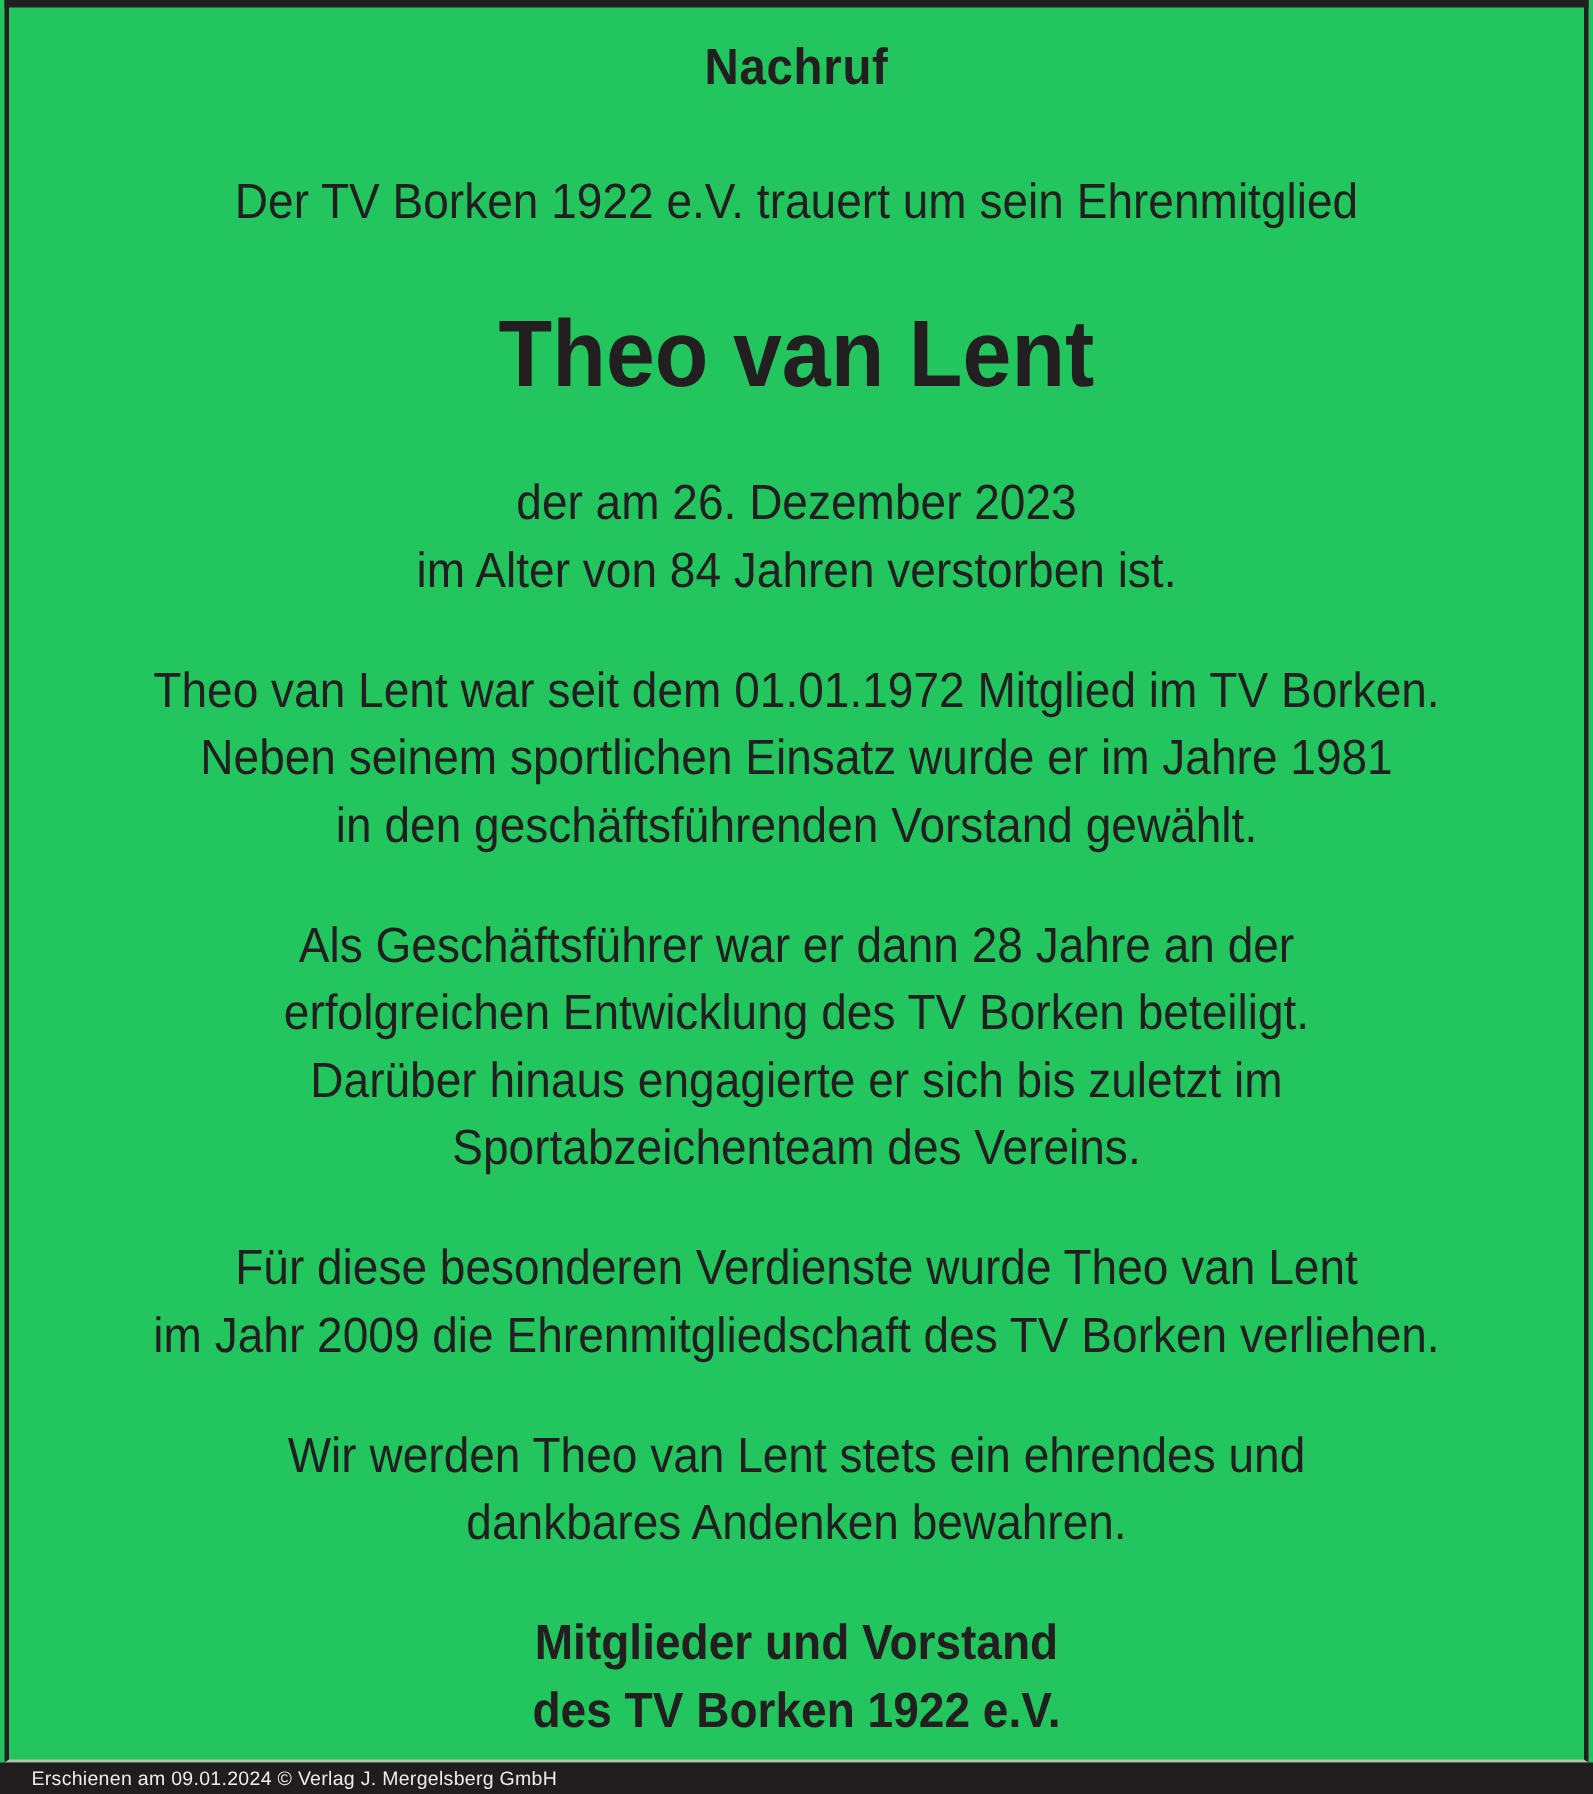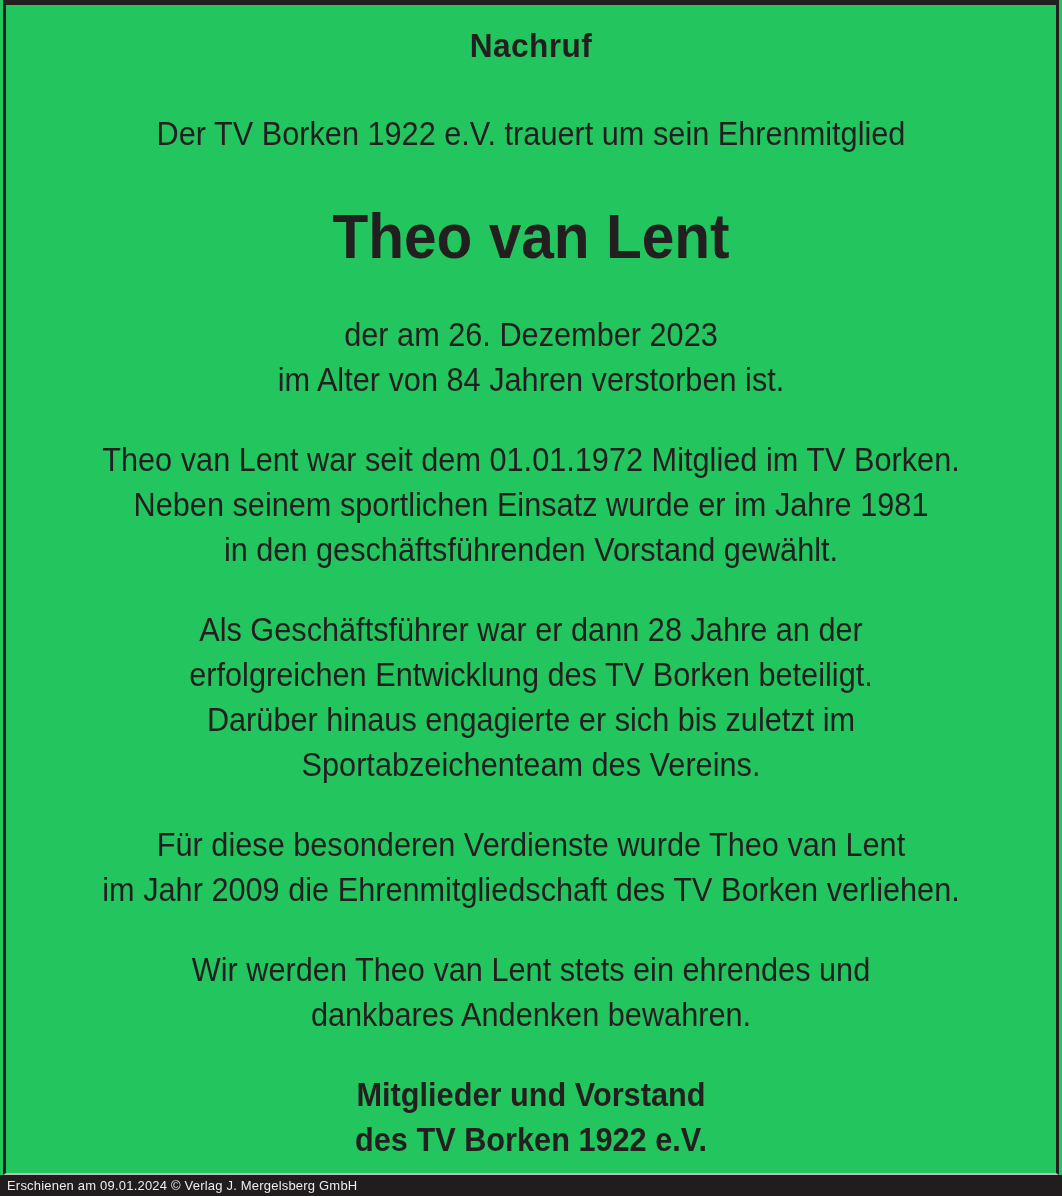--- a/index.html
+++ b/index.html
@@ -65,21 +65,21 @@
     left: 0; right: 0; bottom: 0;
     height: 21px;
     background: #211c1d;
     display: flex;
     align-items: center;
   }
   .footer-text {
     color: #ededed;
     font-size: 13px;
     line-height: 21px;
-    padding-left: 7px;
+    padding-left: 21px;
     letter-spacing: 0.2px;
     white-space: nowrap;
   }
 </style>
 </head>
 <body>
 
 <div class="page">
   <div class="frame"></div>
 

